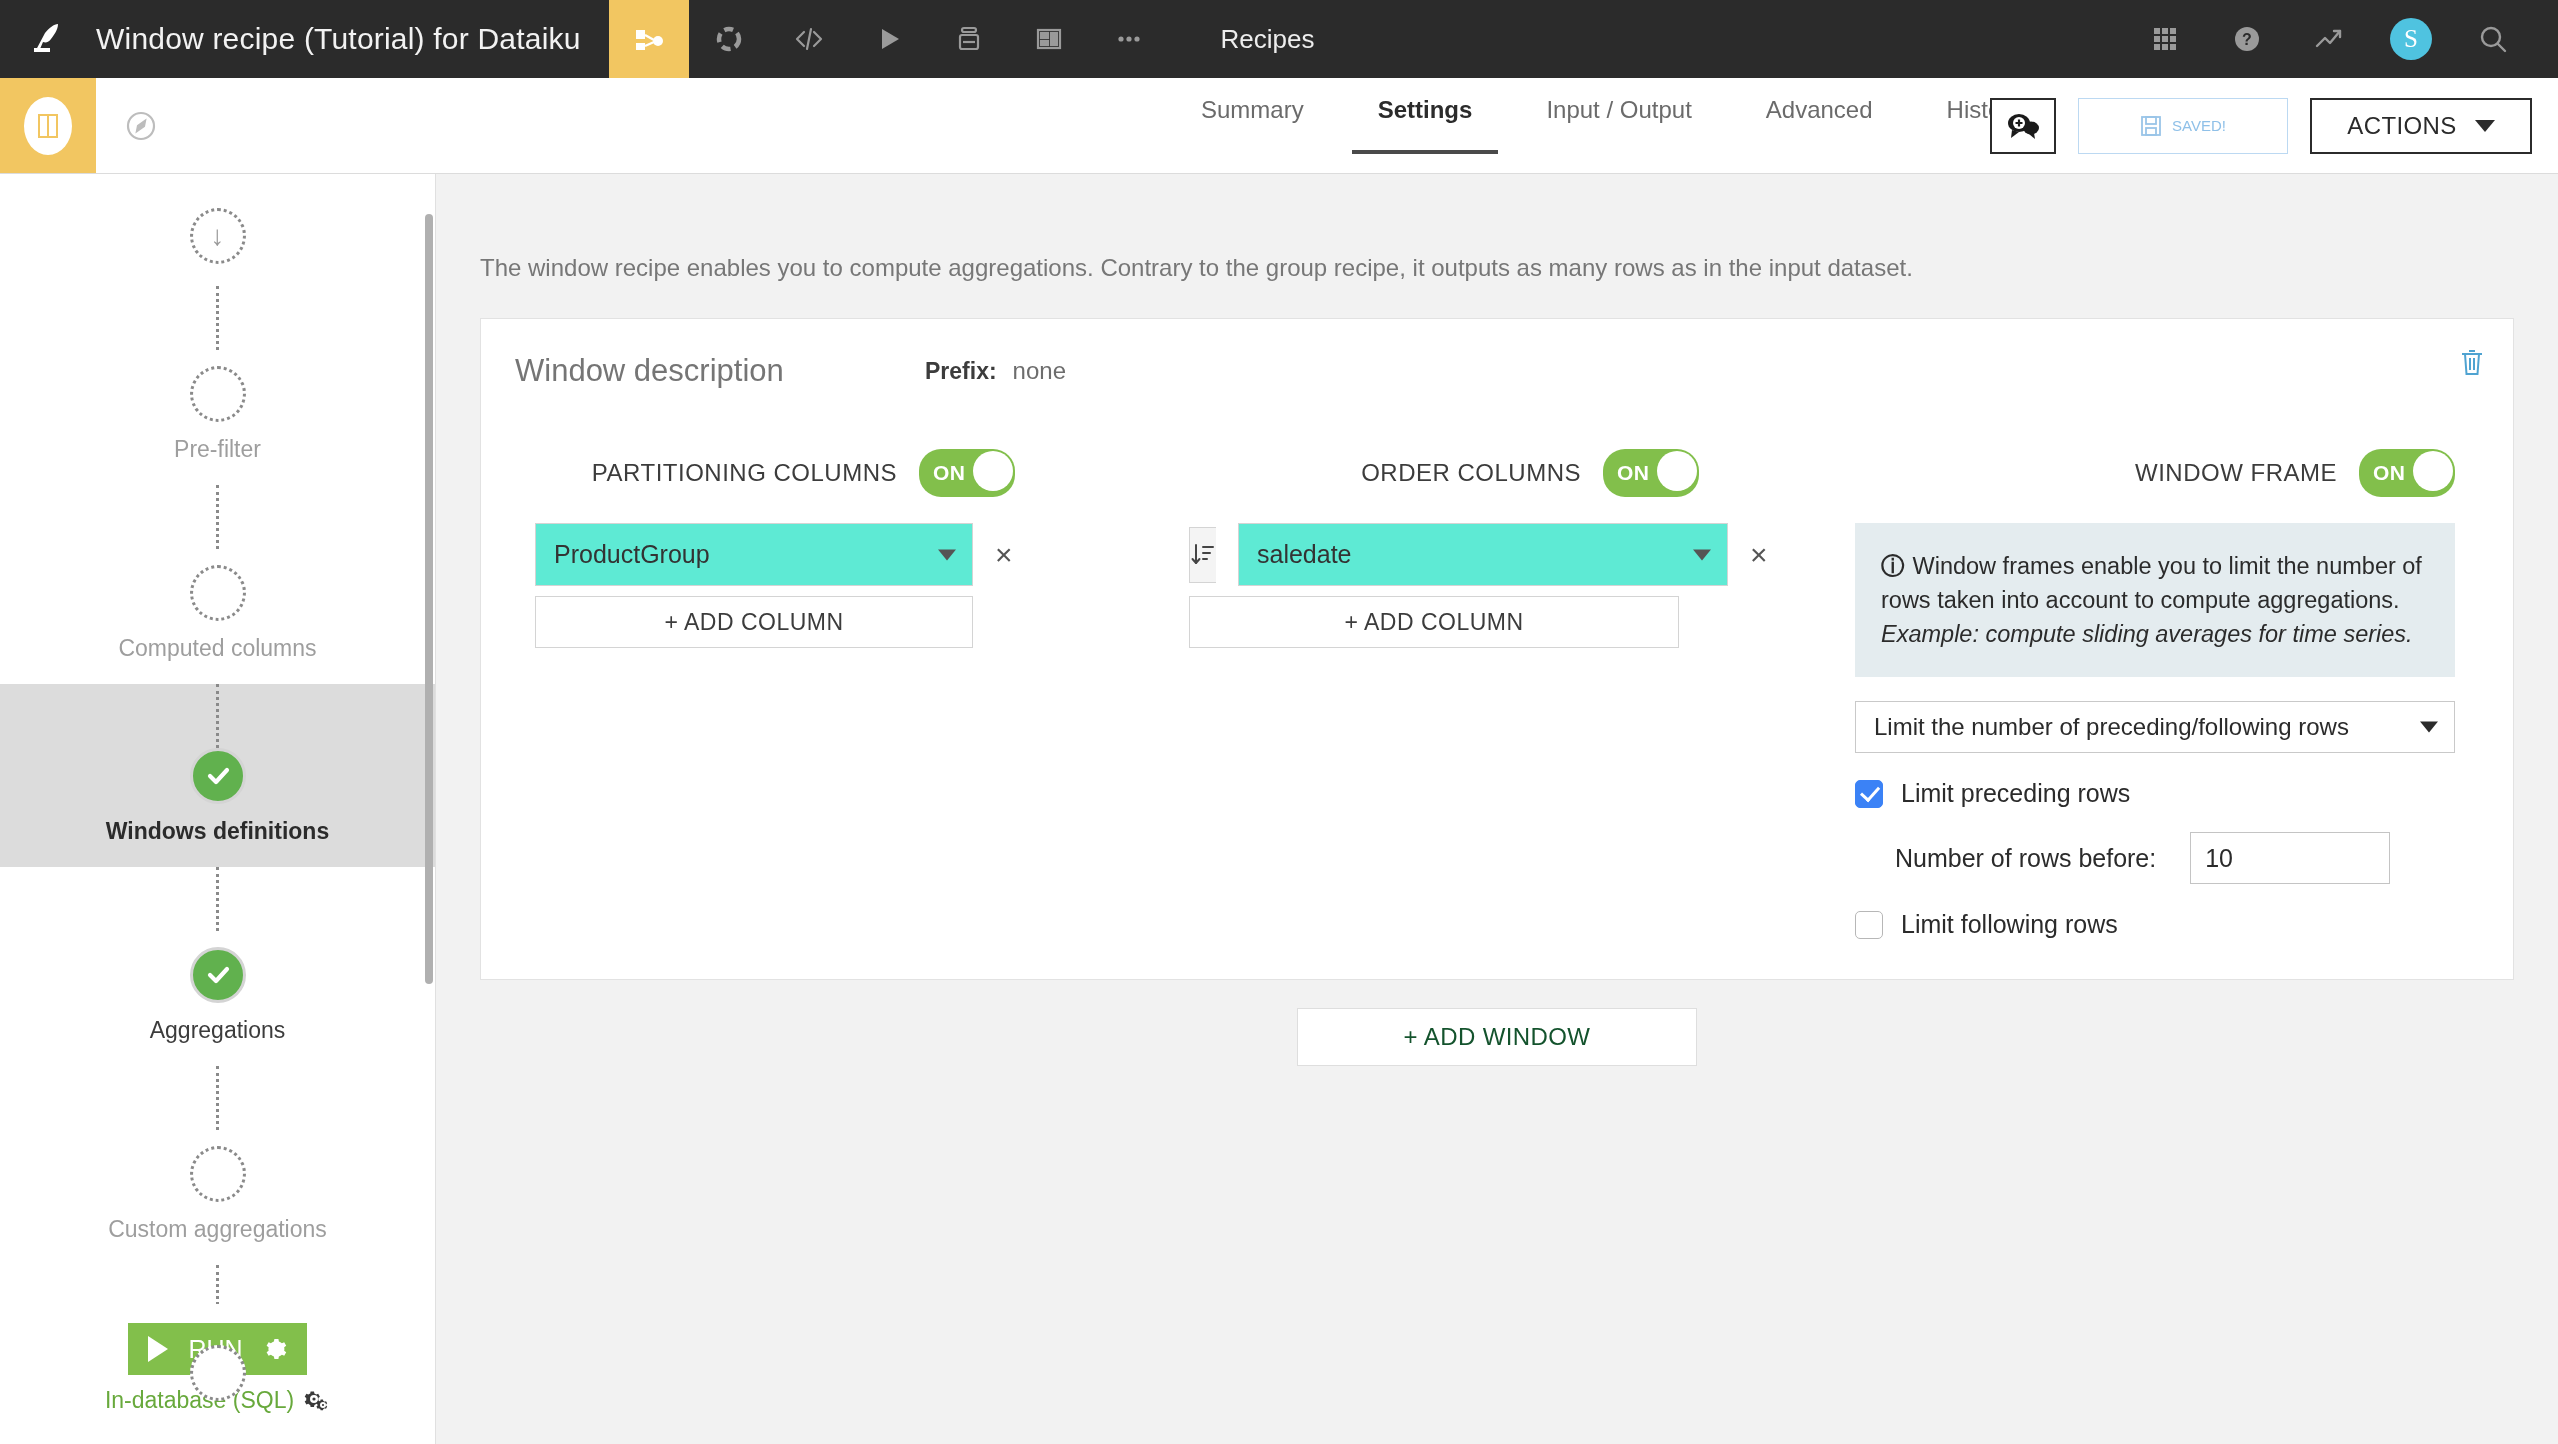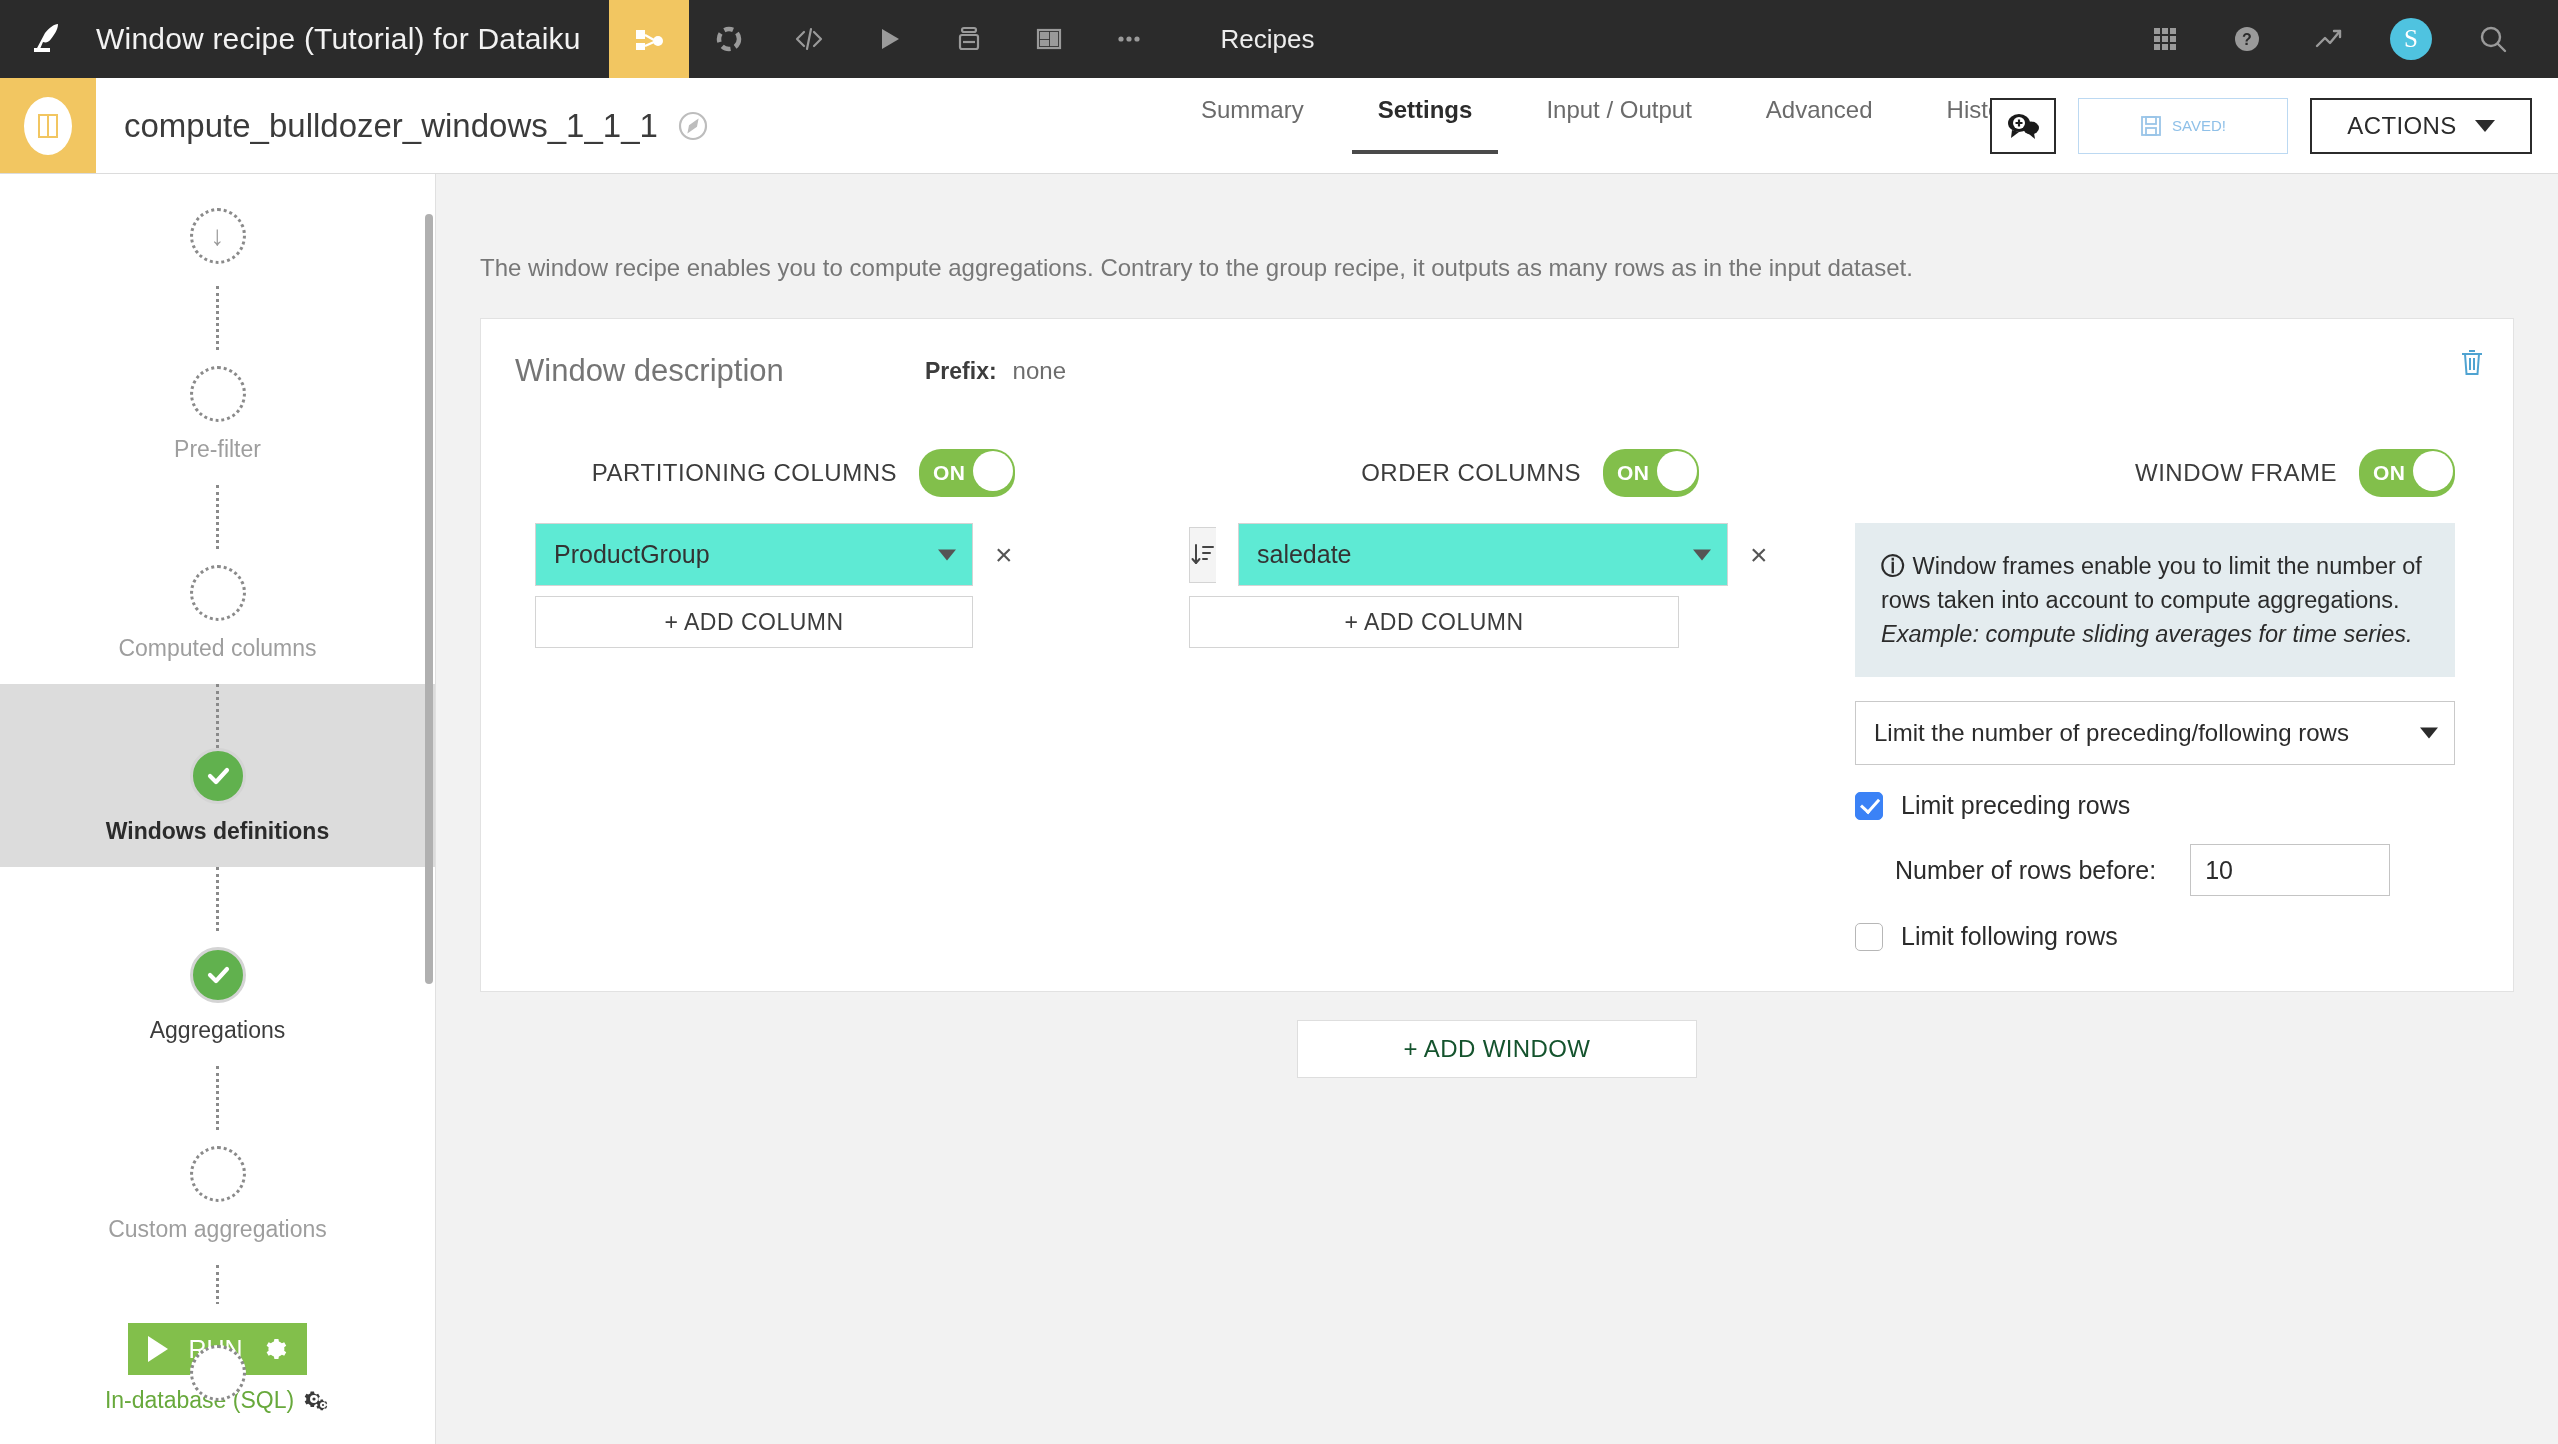--- a/index.html
+++ b/index.html
@@ -446,21 +446,21 @@
     color: #2b2b2b;
     line-height: 1.45;
   }
   .info-box .info-ico {
     font-weight: bold;
     margin-right: 8px;
   }
   .info-box em { font-style: italic; }
   .frame-select {
     margin-top: 24px;
-    height: 64px;
+    height: 52px;
     border: 1px solid #c9c9c9;
     background: #ffffff;
     display: flex; align-items: center;
     padding: 0 18px;
     font-size: 24px;
     color: #2b2b2b;
     position: relative;
     cursor: pointer;
   }
   .frame-select .sel-caret {
@@ -632,21 +632,20 @@
 <div class="subheader">
   <div class="recipe-badge">
     <div class="oval">
       <svg viewBox="0 0 22 26" fill="none" stroke="#f2c661" stroke-width="2">
           <rect x="2" y="2" width="18" height="22"></rect>
           <path d="M11 2 V24"></path>
         </svg>
     </div>
   </div>
   <div class="recipe-name-wrap">
-    <div class="recipe-name">compute_bulldozer_windows_1_1_1</div>
     <div class="compass-icon">
       <svg viewBox="0 0 34 34" fill="none" stroke="#bdbdbd" stroke-width="2.2">
           <circle cx="17" cy="17" r="13"></circle>
           <path d="M21 12 L14 17 L13 22 L20 17 Z" fill="#bdbdbd"></path>
         </svg>
     </div>
   </div>
 
   <div class="tabs">
     <div class="tab">Summary</div>

